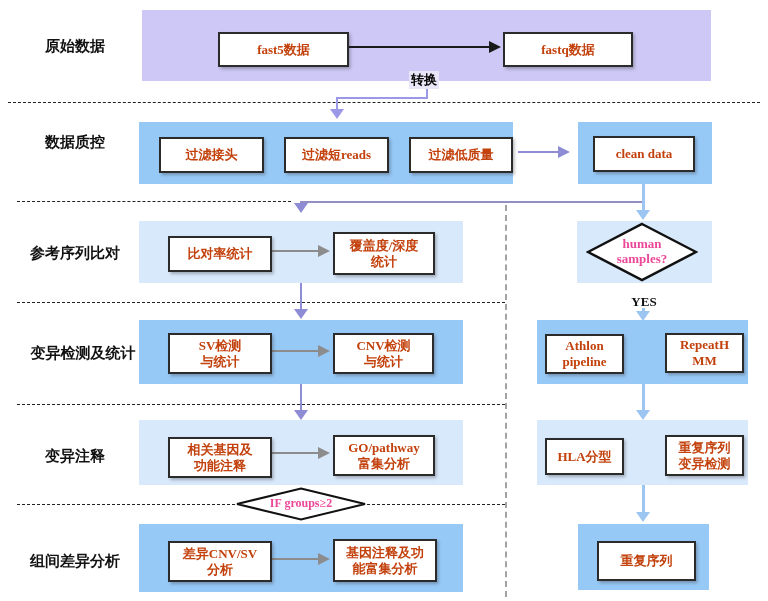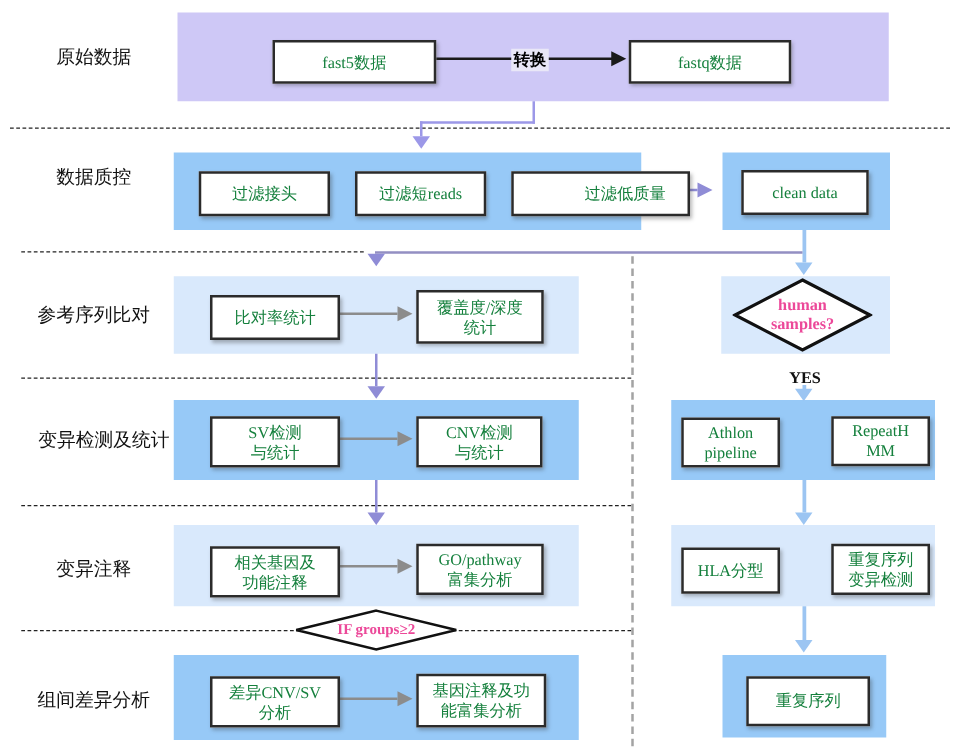--- a/index.html
+++ b/index.html
@@ -1,35 +1,35 @@
 <!DOCTYPE html>
 <html style="--raw_band: #cec8f6; --qc_band: #97c9f7; --light_band: #d9e9fc; --elbow_purple: #9c98e8; --arrow_purple: #8f8cd6; --branch_line: #938fc2; --arrow_blue: #9cc5f2; --arrow_gray: #8c8c8c; --black: #1a1a1a;"><head>
 <meta charset="utf-8">
 <style>
   html,body{margin:0;padding:0;background:#fff;}
   #canvas{position:relative;width:768px;height:601px;background:#fff;overflow:hidden;
           font-family:"Liberation Serif","DejaVu Serif",serif;}
   .band{position:absolute;z-index:1;}
   .dash-h{position:absolute;border-top:1px dashed #222;height:0;z-index:0;}
   .dash-v{position:absolute;border-left:2px dashed #a3a3a3;width:0;z-index:0;}
-  .rowlabel{position:absolute;z-index:4;font-weight:normal;font-size:15px;color:#111;
+  .rowlabel{position:absolute;z-index:4;font-weight:bold;font-size:15px;color:#111;
             width:120px;text-align:center;line-height:1.2;}
   .node{position:absolute;z-index:3;background:#fff;border:2px solid #2b2b2b;
         box-shadow:1.5px 2px 3px rgba(50,50,50,.35);display:flex;align-items:center;justify-content:center;
-        font-weight:normal;font-size:13px;color:#15803d;text-align:center;line-height:1.2;white-space:pre-line;}
+        font-weight:bold;font-size:13px;color:#c2410c;text-align:center;line-height:1.2;white-space:pre-line;}
   .hline,.vline{position:absolute;z-index:2;}
   .tri{position:absolute;z-index:2;width:0;height:0;}
   .tri-down{border-left:7px solid transparent;border-right:7px solid transparent;border-top:10px solid #000;}
   .tri-right{border-top:6px solid transparent;border-bottom:6px solid transparent;border-left:12px solid #000;}
   .diamond{position:absolute;z-index:3;}
   .diamond svg{position:absolute;left:0;top:0;}
   .diamond-text{position:absolute;left:0;top:0;width:100%;height:100%;display:flex;align-items:center;justify-content:center;
                 font-weight:bold;font-size:13px;color:#ec4899;text-align:center;line-height:1.15;white-space:pre-line;z-index:4;}
   .convert-label{position:absolute;z-index:3;font-weight:bold;font-size:13px;color:#000;
-                 background:#e9e7f7;padding:0 2px;}
+                 background:#e9e7f7;padding:0 2px;margin-top:32px;}
   .yes-label{position:absolute;z-index:3;font-weight:bold;font-size:13px;color:#111;text-align:center;}
   
   .c-raw{background:var(--raw_band);}
   .c-blue{background:var(--qc_band);}
   .c-light{background:var(--light_band);}
   .l-purple{background:var(--elbow_purple);}
   .l-violet{background:var(--arrow_purple);}
   .l-branch{background:var(--branch_line);}
   .l-blue{background:var(--arrow_blue);}
   .l-gray{background:var(--arrow_gray);}
@@ -78,21 +78,21 @@
   <div class="tri tri-right t-black" style="left:489px;top:41px;"></div>
   <div class="convert-label" style="left:409px;top:39px;">转换</div>
 
   <div class="vline l-purple" style="left:426px;top:81px;width:2px;height:18px;"></div>
   <div class="hline l-purple" style="left:336px;top:97px;width:92px;height:2px;"></div>
   <div class="vline l-purple" style="left:336px;top:97px;width:2px;height:12px;"></div>
   <div class="tri tri-down t-purple" style="left:330px;top:109px;"></div>
 
   <div class="node" style="left:159px;top:137px;width:101px;height:32px;">过滤接头</div>
   <div class="node" style="left:284px;top:137px;width:101px;height:32px;">过滤短reads</div>
-  <div class="node" style="left:409px;top:137px;width:100px;height:32px;padding-left:39px;">过滤低质量</div>
+  <div class="node" style="left:409px;top:137px;width:100px;height:32px;">过滤低质量</div>
   <div class="hline l-violet" style="left:518px;top:151px;width:40px;height:2px;"></div>
   <div class="tri tri-right t-violetr" style="left:558px;top:146px;"></div>
   <div class="node" style="left:593px;top:136px;width:98px;height:32px;">clean data</div>
 
   <div class="vline l-blue" style="left:642px;top:184px;width:3px;height:26px;"></div>
   <div class="tri tri-down t-blue" style="left:636px;top:210px;"></div>
   <div class="hline l-branch" style="left:300px;top:201px;width:342px;height:2px;"></div>
   <div class="tri tri-down t-violet" style="left:294px;top:203px;"></div>
 
   <div class="node" style="left:168px;top:236px;width:100px;height:32px;">比对率统计</div>

